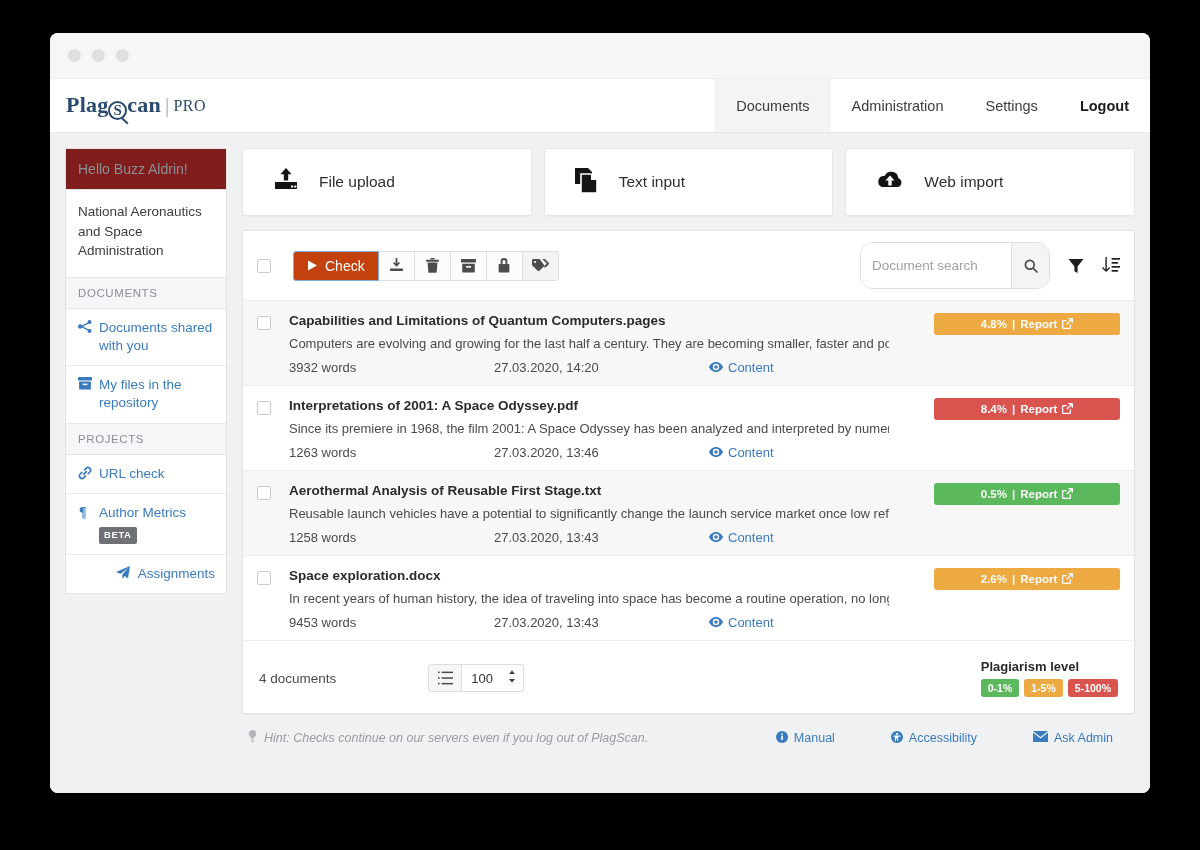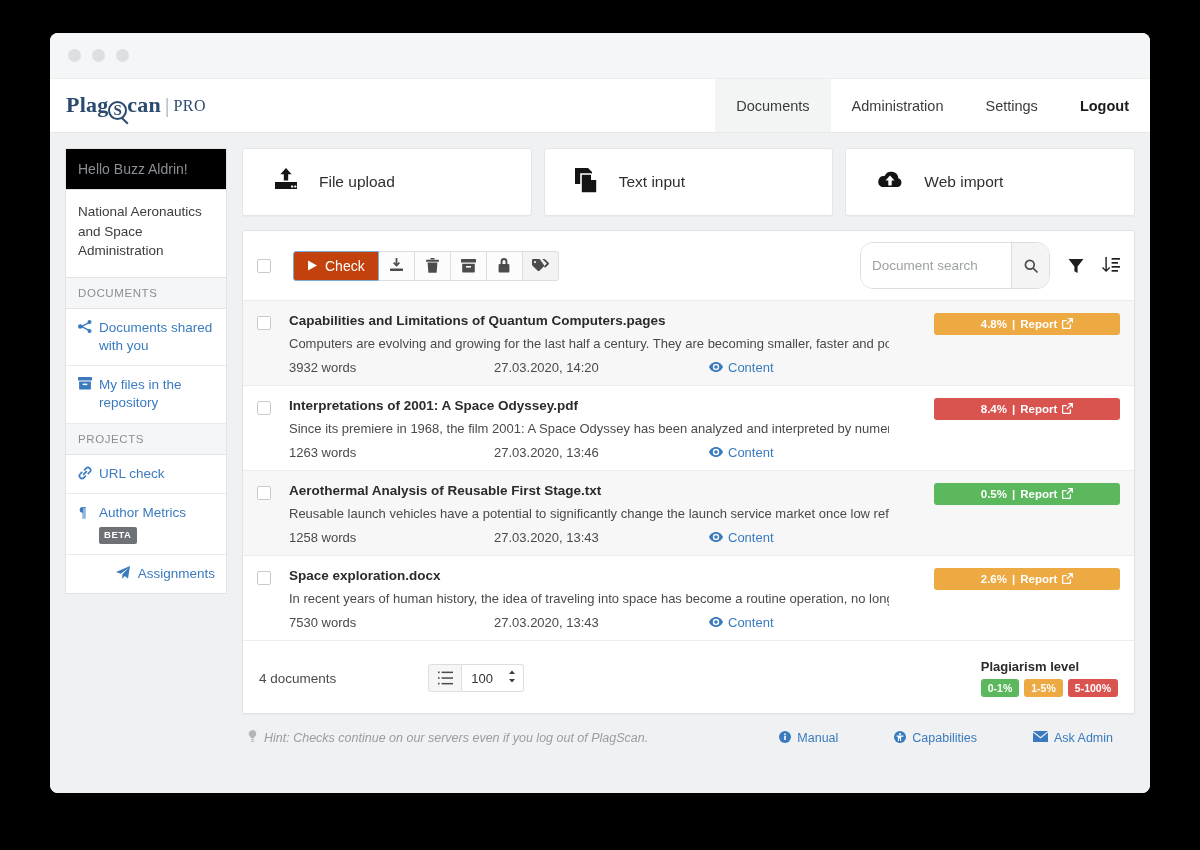--- a/index.html
+++ b/index.html
@@ -95,21 +95,21 @@
 
   
   .sidebar {
     width: 162px; flex: 0 0 162px;
     background: #ffffff;
     border: 1px solid #e2e3e4;
     align-self: flex-start;
     font-size: 13px;
   }
   .sb-hello {
-    background: #000000;
+    background: #7f1d1d;
     border-bottom: 1px solid #e2e3e4;
     padding: 12px 12px;
     color: #8a8f95;
     font-size: 14px;
   }
   .sb-org {
     padding: 12px 12px 16px;
     color: #3c3c3c;
     line-height: 1.45;
     font-size: 13.5px;
@@ -632,21 +632,21 @@
         </div>
 
         <div class="row">
           <div class="row-cb">
               <div class="cbox"></div>
             </div>
           <div class="row-main">
             <div class="doc-title">Space exploration.docx</div>
             <div class="doc-excerpt">In recent years of human history, the idea of traveling into space has become a routine operation, no longer that da</div>
             <div class="doc-meta">
-              <span class="m-words">7530  words</span>
+              <span class="m-words">9453  words</span>
               <span class="m-date">27.03.2020, 13:43</span>
               <span class="m-content">
                 <span>
                   <svg width="14" height="10" viewBox="0 0 14 10" fill="#3a7bbf">
                       <path d="M7 0C3.6 0 1 2.6 0 5c1 2.4 3.6 5 7 5s6-2.6 7-5c-1-2.4-3.6-5-7-5zm0 8.2A3.2 3.2 0 1 1 7 1.8a3.2 3.2 0 0 1 0 6.4z"></path>
                       <circle cx="7" cy="5" r="1.8"></circle>
                     </svg>
                 </span>
                 <span>Content</span>
               </span>
@@ -724,21 +724,21 @@
             <span>Manual</span>
           </span>
           <span class="flink">
             <span>
               <svg width="12" height="12" viewBox="0 0 12 12">
                   <circle cx="6" cy="6" r="6" fill="#3a7bbf"></circle>
                   <circle cx="6" cy="3" r="1.1" fill="#ffffff"></circle>
                   <path d="M2.6 4.6h6.8v1.1H7.1v4.3H6V7.5H5v2.5H3.9V5.7H2.6z" fill="#ffffff"></path>
                 </svg>
             </span>
-            <span>Capabilities</span>
+            <span>Accessibility</span>
           </span>
           <span class="flink">
             <span>
               <svg width="15" height="11" viewBox="0 0 15 11" fill="#3a7bbf">
                   <path d="M0 0h15L7.5 6z"></path>
                   <path d="M0 1.4 7.5 7.4 15 1.4V11H0z"></path>
                 </svg>
             </span>
             <span>Ask Admin</span>
           </span>

